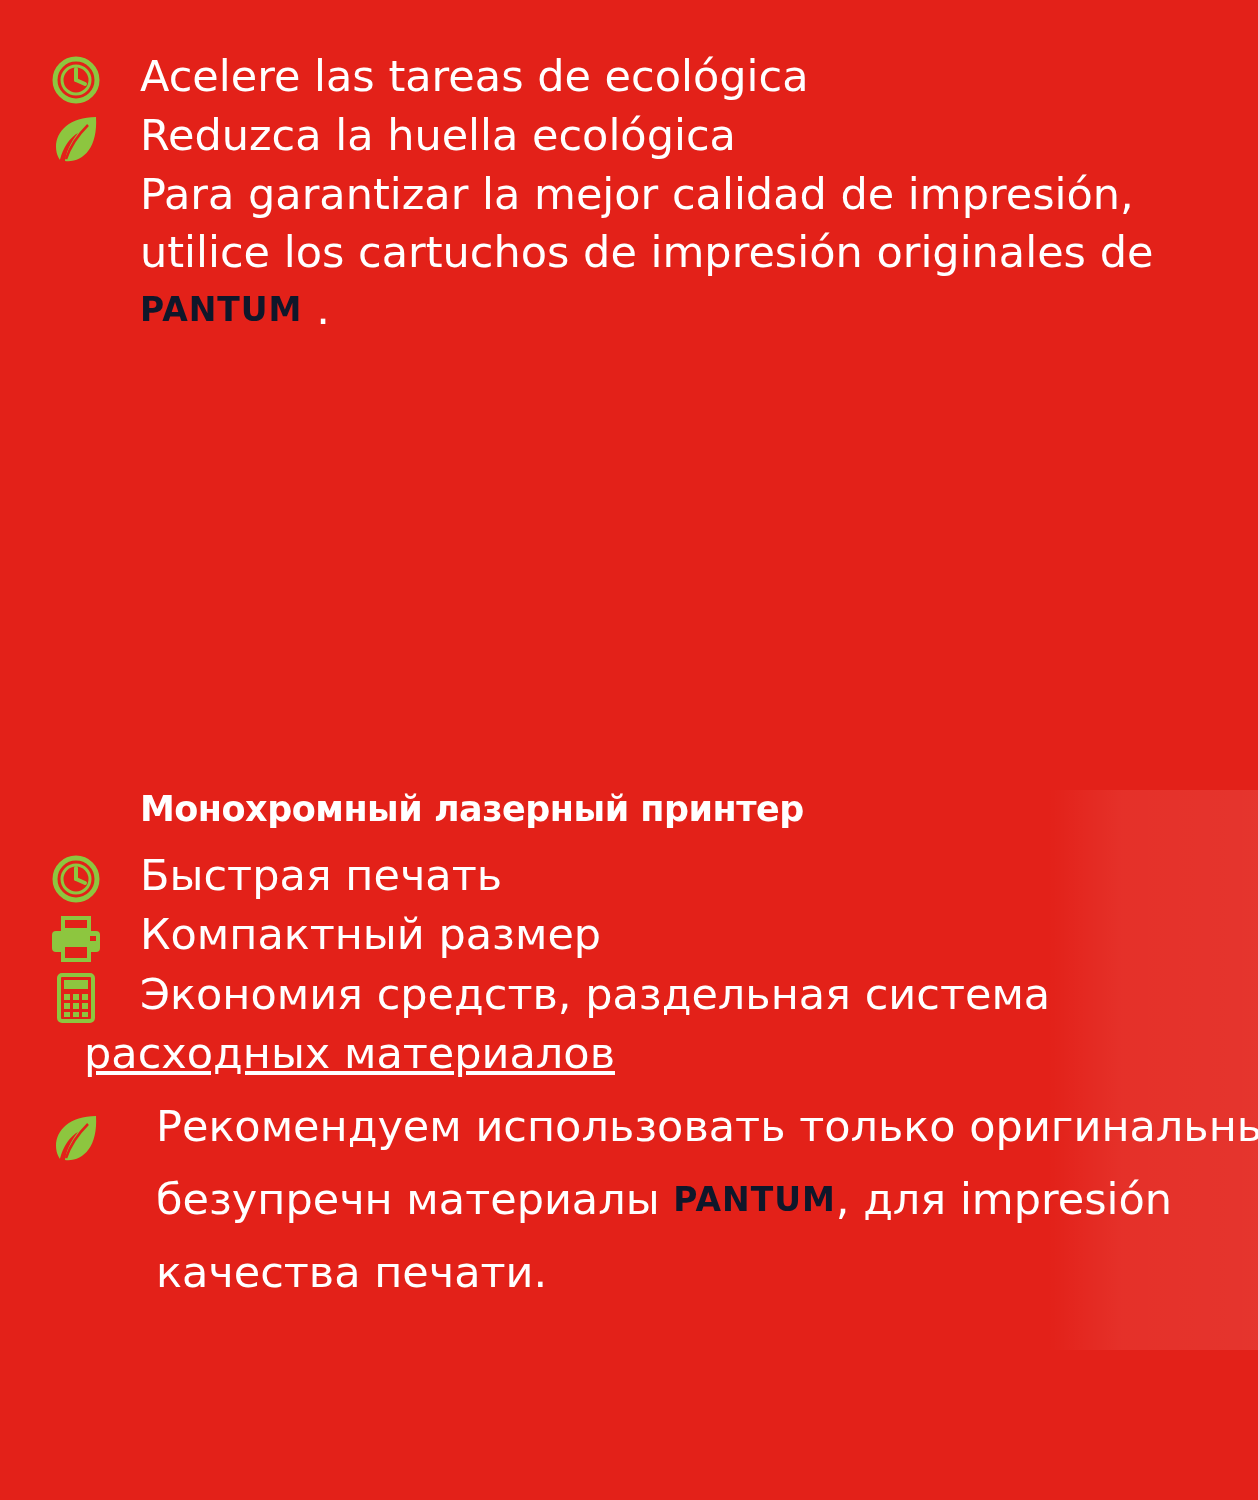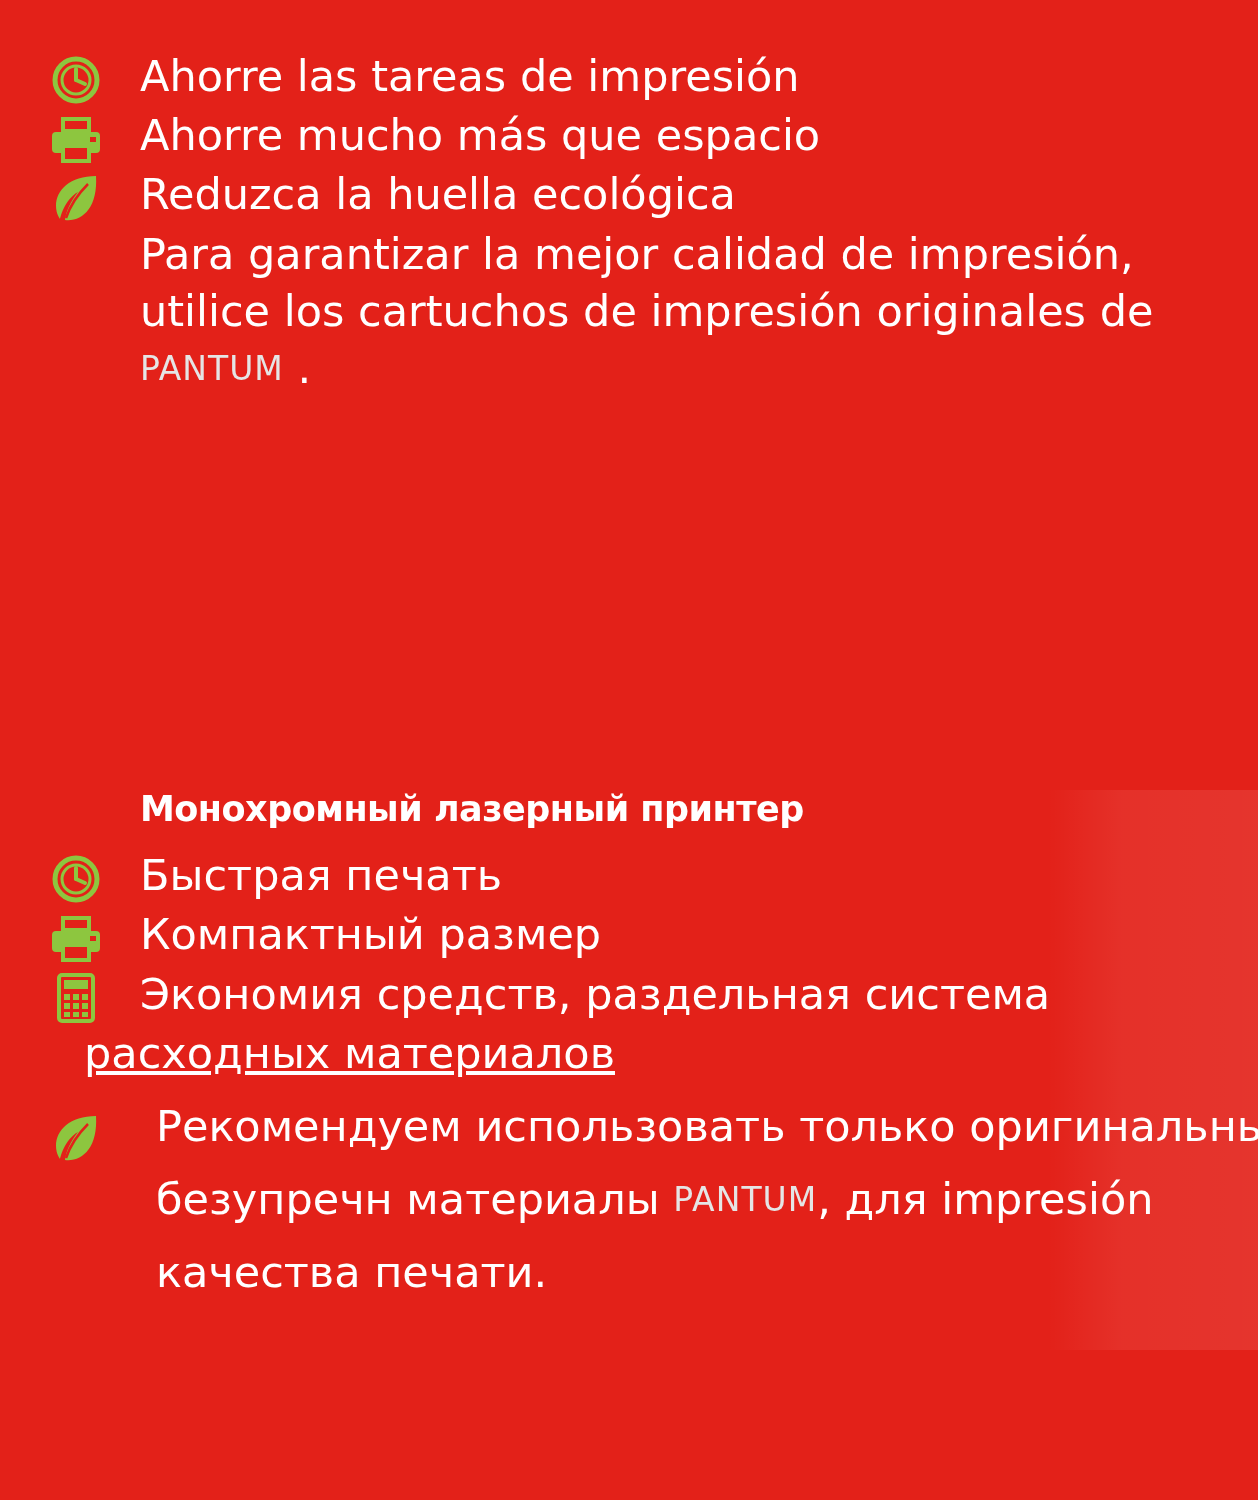--- a/index.html
+++ b/index.html
@@ -87,25 +87,25 @@
     margin: 0;
     padding-right: 60px;
   }
   .para-ru {
     padding-right: 0;
     white-space: nowrap;
   }
   .brand {
     display: inline-block;
     font-family: "DejaVu Sans", sans-serif;
-    font-weight: normal;
+    font-weight: bold;
     font-size: 33px;
     letter-spacing: 1px;
     vertical-align: 3px;
-    color: #e5e5e5;
+    color: #0f172a;
   }
   .ru-list li { font-size: 43px; }
   .ru-para {
     color: #ffffff;
     font-size: 43px;
     line-height: 1.33;
     padding-left: 140px;
     margin: 16px;
   }
 </style>
@@ -123,34 +123,23 @@
 
       <li>
         <span class="icon">
           <svg width="56" height="52" viewBox="0 0 56 52">
             <circle cx="28" cy="26" r="21" fill="none" stroke="#8dc63f" stroke-width="5"></circle>
             <circle cx="28" cy="26" r="14" fill="none" stroke="#8dc63f" stroke-width="3"></circle>
             <line x1="28" y1="26" x2="28" y2="15" stroke="#8dc63f" stroke-width="4" stroke-linecap="round"></line>
             <line x1="28" y1="26" x2="37" y2="30" stroke="#8dc63f" stroke-width="4" stroke-linecap="round"></line>
           </svg>
         </span>
-        <span>Ahorre las tareas de impresión</span>
-      </li>
-
-      <li>
-        <span class="icon">
-          <svg width="56" height="52" viewBox="0 0 56 52">
-            <rect x="15" y="6" width="26" height="12" fill="none" stroke="#8dc63f" stroke-width="4"></rect>
-            <path d="M8 19 h40 a4 4 0 0 1 4 4 v13 a4 4 0 0 1 -4 4 h-40 a4 4 0 0 1 -4 -4 v-13 a4 4 0 0 1 4 -4 z" fill="#8dc63f"></path>
-            <rect x="15" y="33" width="26" height="15" fill="#e32119" stroke="#8dc63f" stroke-width="4"></rect>
-            <rect x="42" y="24" width="6" height="5" fill="#e32119"></rect>
-          </svg>
-        </span>
-        <span>Ahorre mucho más que espacio</span>
-      </li>
+        <span>Acelere las tareas de ecológica</span>
+      </li>
+
 
 
       <li>
         <span class="icon">
           <svg width="56" height="52" viewBox="0 0 56 52">
             <path d="M48 4 C22 4 8 18 8 34 C8 42 12 47 12 47 C12 47 16 28 30 20 C22 30 18 40 17 48 C34 50 50 36 48 4 Z" fill="#8dc63f"></path>
             <path d="M40 12 C30 22 22 34 18 46" fill="none" stroke="#e32119" stroke-width="2.5"></path>
           </svg>
         </span>
         <span>Reduzca la huella ecológica</span>

